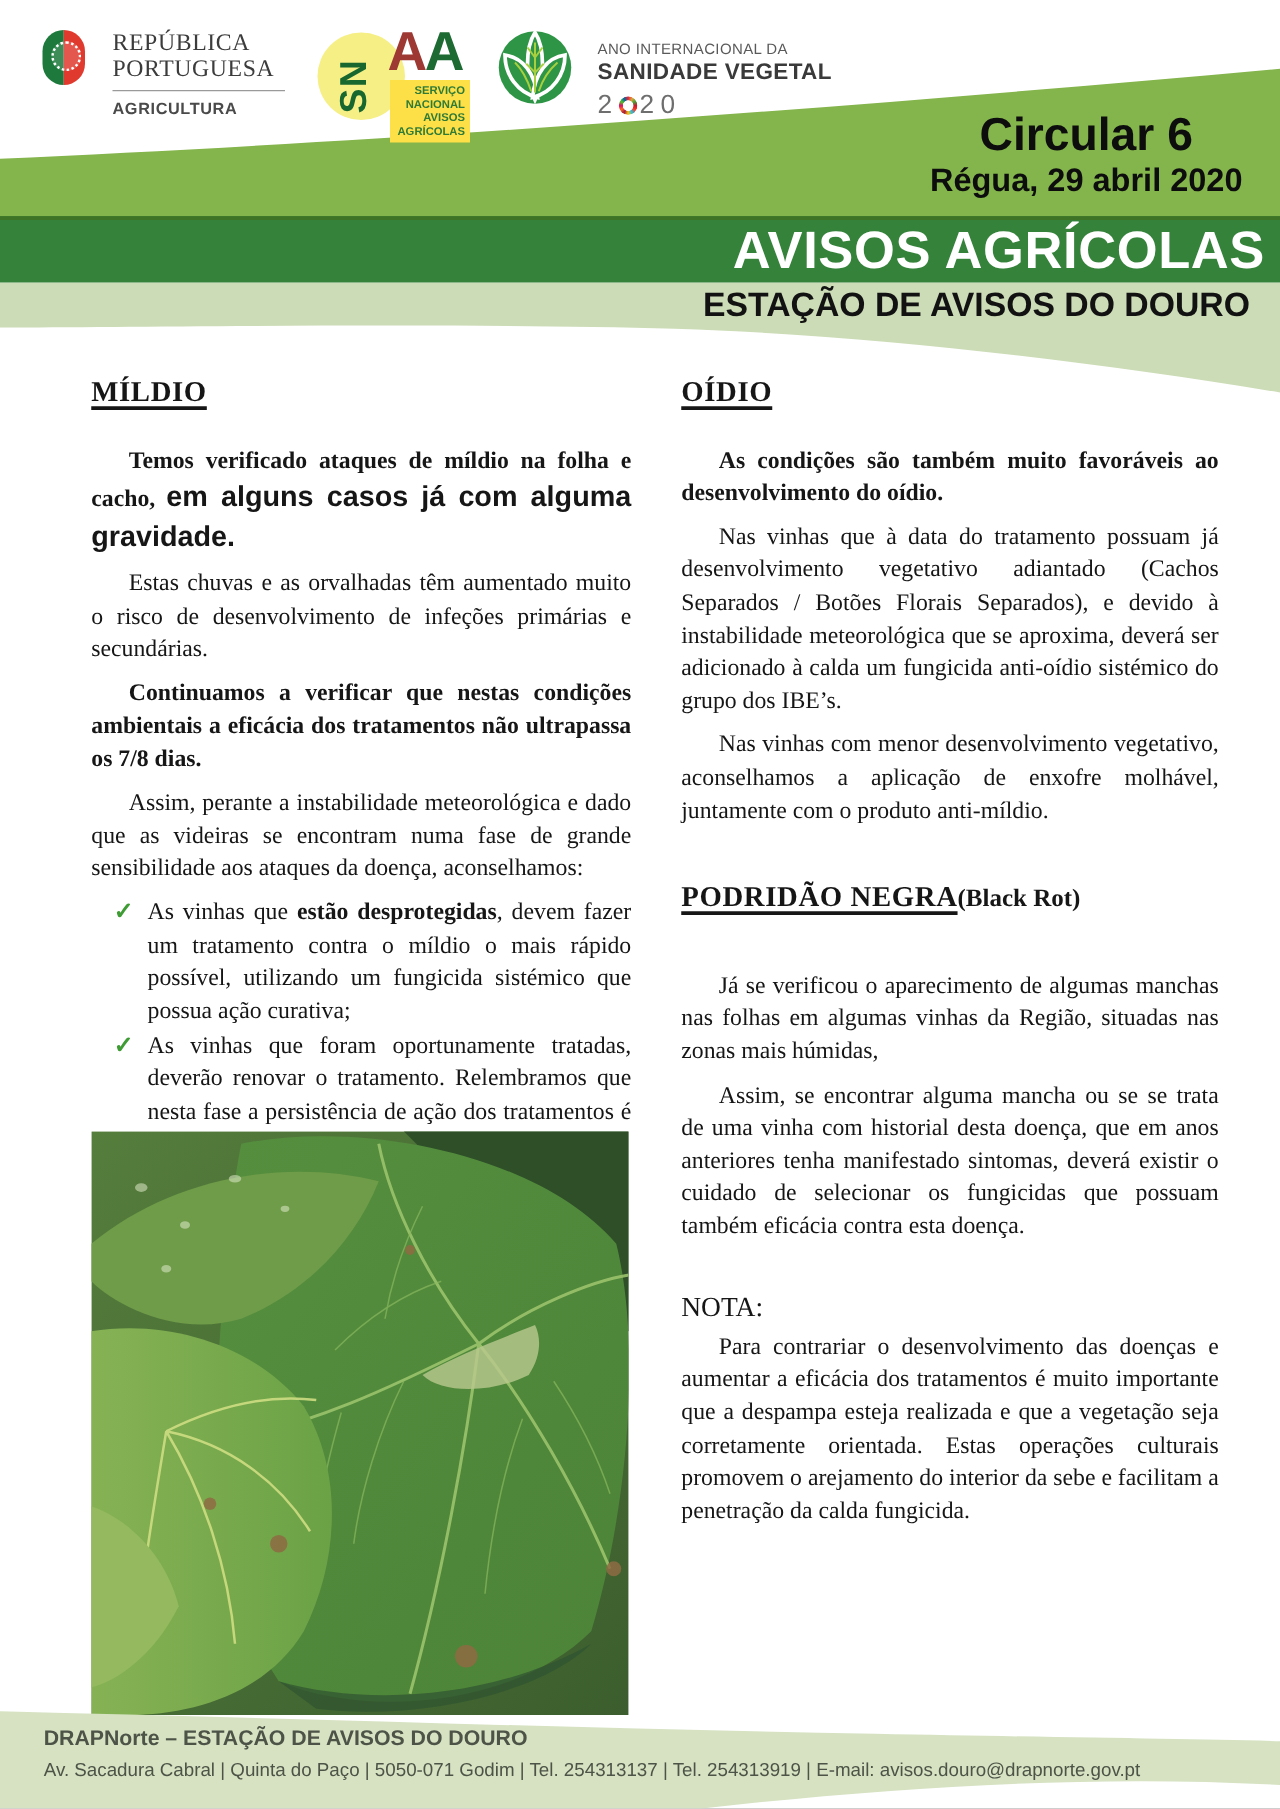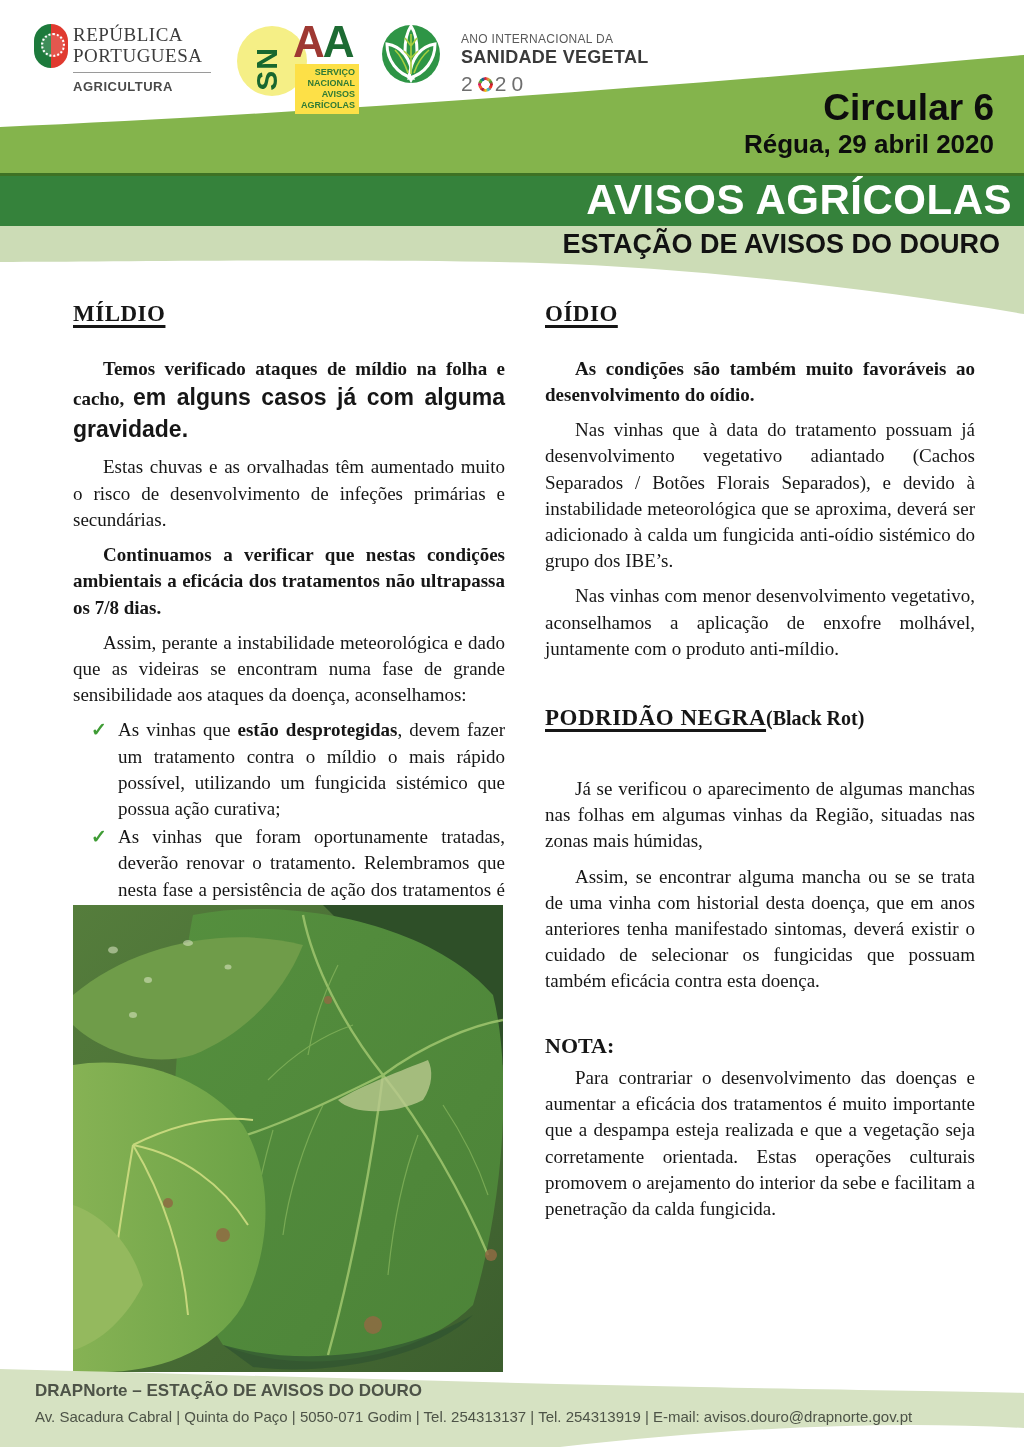--- a/index.html
+++ b/index.html
@@ -3,21 +3,21 @@
 <meta charset="utf-8">
 <style>
   html,body{margin:0;padding:0;background:#888;}
   .page{position:relative;width:1024px;height:1447px;background:#ffffff;overflow:hidden;
         font-family:"Liberation Serif",serif;color:#161616;margin:0 auto;}
   svg{display:block;}
   
   .hdr-svg{position:absolute;top:0;left:0;}
   .logos{position:absolute;top:24px;left:34px;display:flex;align-items:flex-start;gap:26px;}
   
-  .govlogo{display:flex;gap:5px;align-items:flex-start;}
+  .govlogo{display:flex;gap:22px;align-items:flex-start;}
   .emblem{width:34px;height:44px;position:relative;}
   .emblem .half-g{position:absolute;left:0;top:0;width:17px;height:44px;background:#1d7a3c;border-radius:17px 0 0 17px;}
   .emblem .half-r{position:absolute;right:0;top:0;width:17px;height:44px;background:#e03a2f;border-radius:0 17px 17px 0;}
   .emblem .orb{position:absolute;left:7px;top:9px;width:20px;height:20px;border:2px dotted #fff;border-radius:50%;background:rgba(255,255,255,.15);}
   .govtext{font-family:"Liberation Serif",serif;color:#3c3c3c;}
   .govtext .rp{font-size:19px;line-height:21px;letter-spacing:.5px;}
   .govtext .rule{width:138px;height:1px;background:#9a9a9a;margin:6px 0 6px 0;}
   .govtext .dept{font-family:"Liberation Sans",sans-serif;font-weight:bold;font-size:13px;color:#4a4a4a;letter-spacing:.5px;}
   
   .snaa{position:relative;width:118px;height:92px;}
@@ -33,21 +33,21 @@
   
   .iyph{display:flex;gap:20px;align-items:flex-start;}
   .iyph-text{font-family:"Liberation Sans",sans-serif;padding-top:8px;}
   .iyph-text .l1{font-size:12px;color:#5a5a5a;letter-spacing:.3px;}
   .iyph-text .l2{font-size:18px;font-weight:bold;color:#3a3a3a;letter-spacing:.3px;margin-top:1px;}
   .iyph-text .l3{font-size:21px;color:#6e6e6e;letter-spacing:3px;margin-top:4px;display:flex;align-items:center;gap:2px;}
   .ring{display:inline-block;width:15px;height:15px;border-radius:50%;
         background:conic-gradient(#e5243b,#dda63a,#4c9f38,#c5192d,#ff3a21,#26bde2,#fcc30b,#a21942,#fd6925,#dd1367,#56c02b,#00689d,#e5243b);
         -webkit-mask:radial-gradient(circle,transparent 4px,#000 4.5px);mask:radial-gradient(circle,transparent 4px,#000 4.5px);}
   
-  .circular{position:absolute;top:88px;right:30px;text-align:right;font-family:"Liberation Sans",sans-serif;font-weight:bold;color:#0d0d0d;}
+  .circular{position:absolute;top:88px;right:30px;text-align:center;font-family:"Liberation Sans",sans-serif;font-weight:bold;color:#0d0d0d;}
   .circular .c1{font-size:37px;line-height:40px;}
   .circular .c2{font-size:26px;line-height:32px;}
   .band-title{position:absolute;top:173px;left:0;width:1024px;height:53px;background:#35823b;border-top:3px solid #3e7224;box-sizing:border-box;
               text-align:right;padding-right:12px;}
   .band-title .t{font-family:"Liberation Sans",sans-serif;font-weight:bold;color:#ffffff;font-size:42px;line-height:48px;letter-spacing:.5px;}
   .band-sub{position:absolute;top:226px;left:0;width:1024px;height:37px;text-align:right;padding-right:24px;box-sizing:border-box;}
   .band-sub .t{font-family:"Liberation Sans",sans-serif;font-weight:bold;color:#121212;font-size:27px;line-height:36px;}
   
   .col{position:absolute;top:298px;font-size:19px;line-height:1.38;text-align:justify;}
   .col-left{left:73px;width:432px;}
@@ -56,21 +56,21 @@
   h2.sec .suffix{text-decoration:none;font-size:20px;letter-spacing:0;}
   h2.sec .suffix-wrap{display:inline-block;text-decoration:none;}
   .col p{margin:0 0 9px 0;text-indent:30px;}
   .bold-serif{font-weight:bold;}
   .bold-sans{font-family:"Liberation Sans",sans-serif;font-weight:bold;font-size:23px;}
   ul.checks{list-style:none;margin:2px 0 0 0;padding:0 0 0 18px;}
   ul.checks li{position:relative;padding-left:27px;margin:0 0 2px 0;}
   ul.checks .check{position:absolute;left:0;top:0;color:#3f9c35;font-weight:bold;font-family:"Liberation Sans",sans-serif;}
   .sp-before-blackrot{margin-top:40px !important;}
   .blackrot-gap{margin-bottom:42px !important;}
-  h3.nota{font-size:22px;font-weight:bold;margin:36px 0 4px 0;}
+  h3.nota{font-size:22px;font-weight:normal;margin:36px 0 4px 0;}
   
   .photo{position:absolute;left:73px;top:905px;width:430px;height:467px;overflow:hidden;}
   
   .ftr-svg{position:absolute;left:0;bottom:0;}
   .ftr-l1{position:absolute;left:35px;top:1381px;font-family:"Liberation Sans",sans-serif;font-weight:bold;font-size:17px;color:#4d5347;}
   .ftr-l2{position:absolute;left:35px;top:1408px;font-family:"Liberation Sans",sans-serif;font-size:15px;color:#4d5347;}
 </style>
 </head>
 <body>
 

